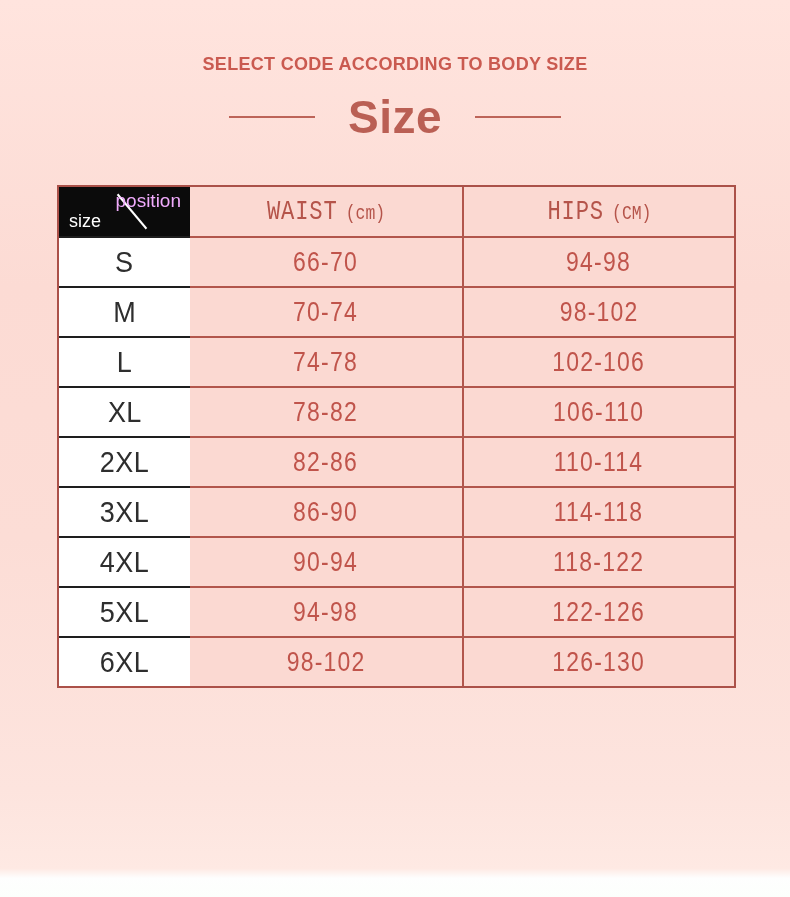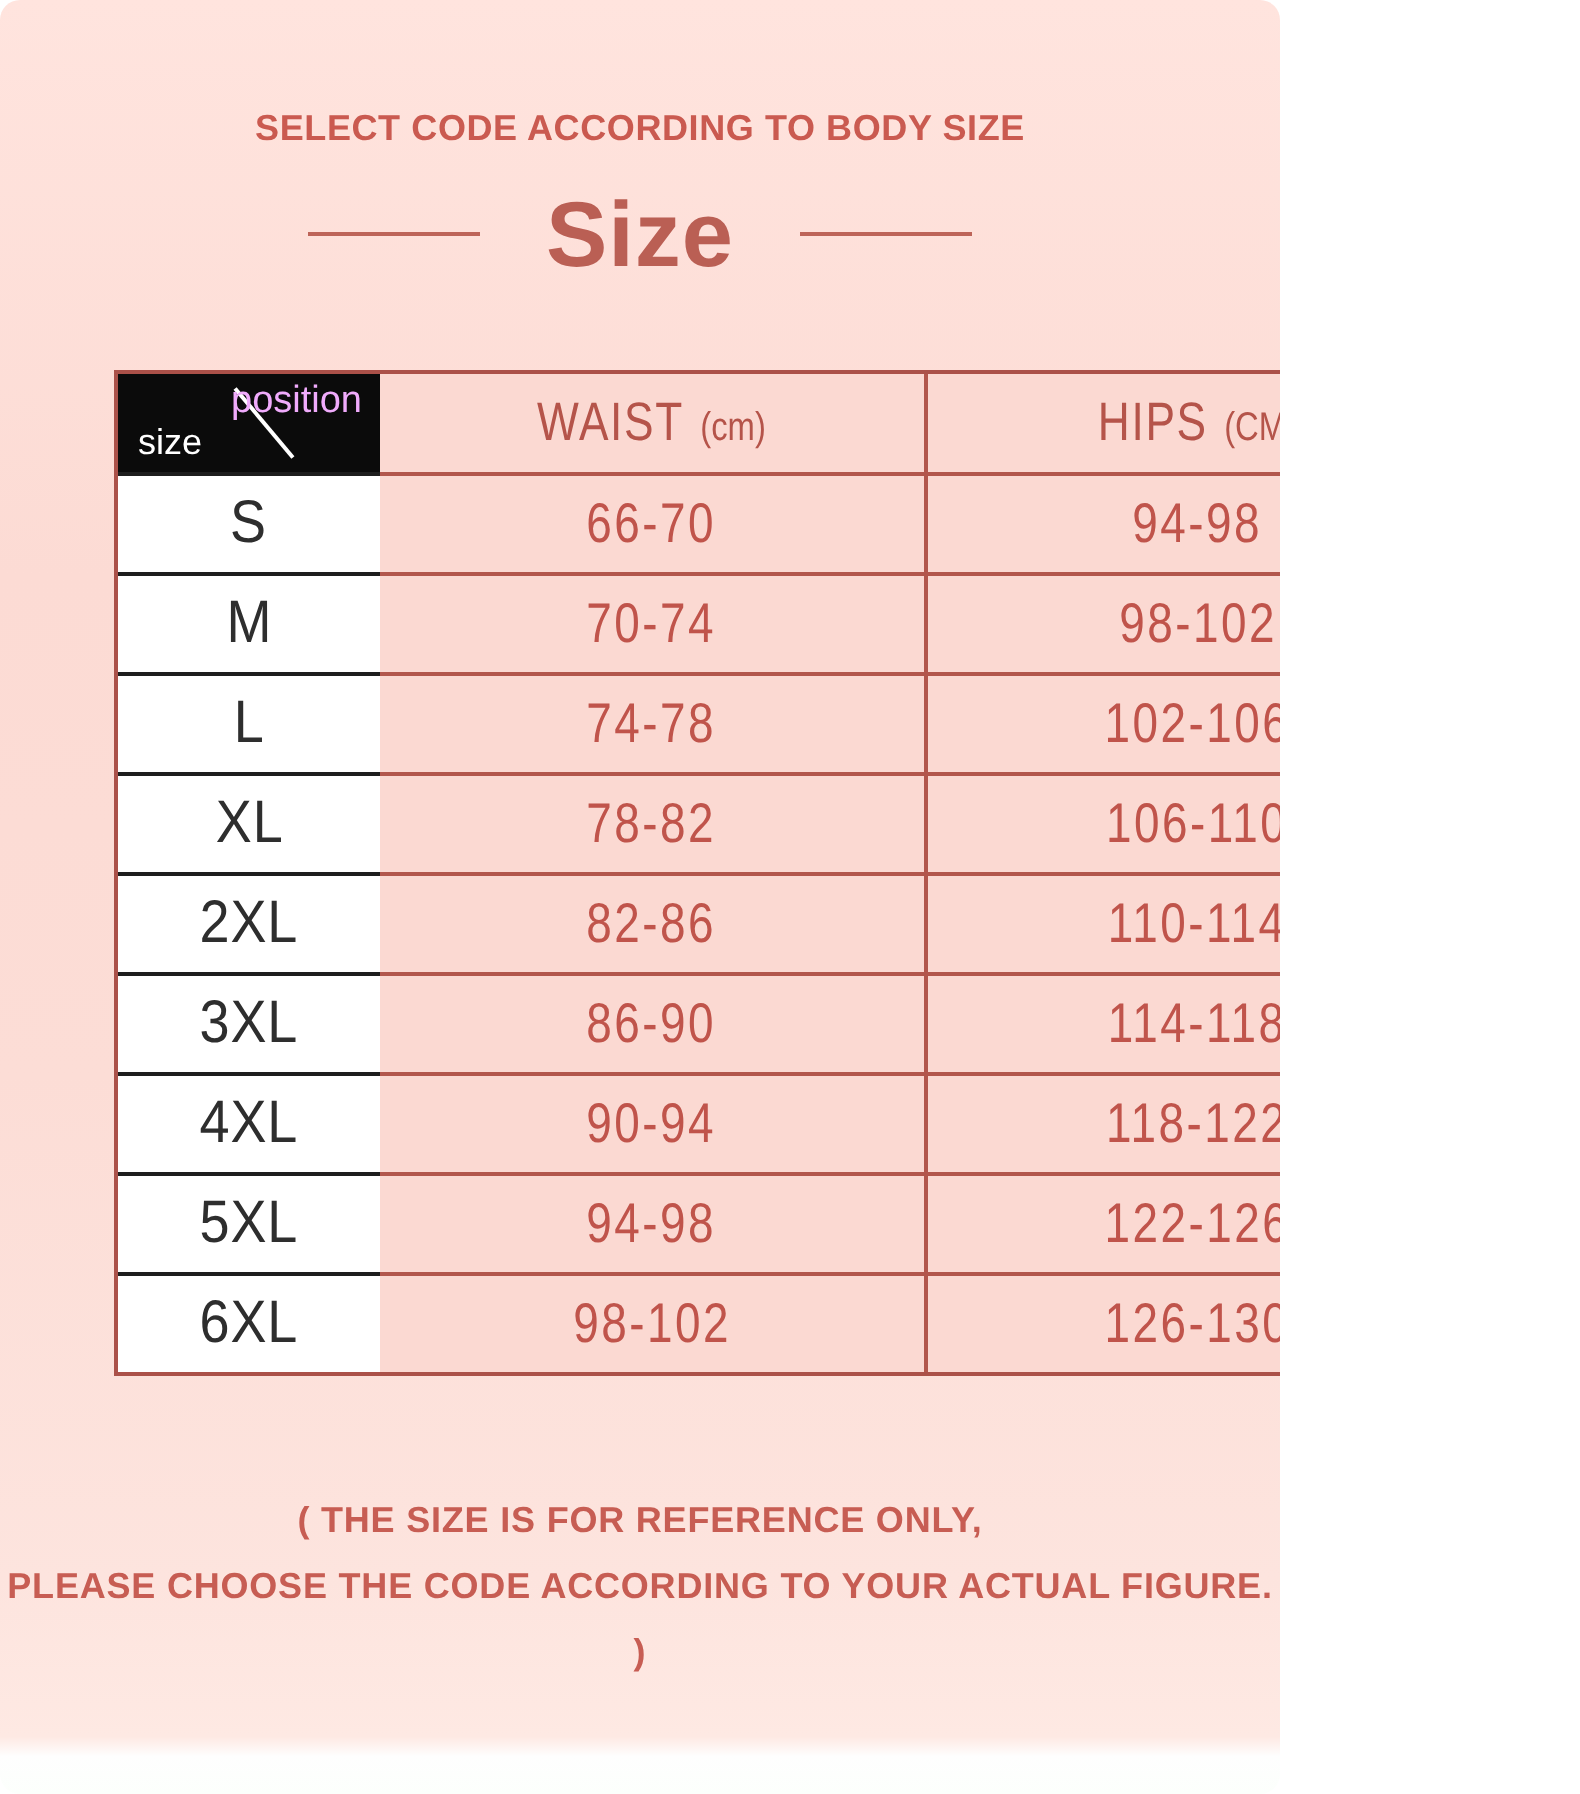--- a/index.html
+++ b/index.html
@@ -1,22 +1,21 @@
 <!DOCTYPE html>
 <html><head>
 <meta charset="utf-8">
 <style>
   html,body { margin:0; padding:0; }
   .page {
-    position:relative; width:640px; height:897px; overflow:hidden;
+    position:relative; width:790px; height:897px; overflow:hidden;
     font-family:"Liberation Sans", sans-serif;
     background:linear-gradient(180deg,
       #ffe4de 0%, #fcdbd4 32%, #fcddd6 60%, #fde4de 88%,
       #fee9e3 96.8%, #fefefe 97.9%, #fcfffc 100%);
-    border-radius:10px;
   }
 
   
   .subtitle {
     position:absolute; top:54px; left:0; width:100%;
     text-align:center; font-size:18px; font-weight:bold;
     color:#ca5a50; letter-spacing:.3px;
   }
   .title-row {
     position:absolute; top:90px; left:0; width:100%;
@@ -46,21 +45,21 @@
   }
   .axis-pos {
     position:absolute; right:9px; top:3px;
     color:#f0abfc; font-size:19px;
   }
   .slash {
     position:absolute; left:72px; top:2px;
     width:2px; height:45px; background:#ffffff;
     transform:rotate(-40deg);
   }
-  .th-data { background:#fbd9d2; }
+  .th-data { background:#fbd9d2;font-family:Liberation Mono, monospace; }
   .col3 { border-left:2px solid #b2564c; }
   .size-cell { background:#ffffff; border-top:2px solid #1e1e1e; }
   .data-cell { background:#fbd9d2; border-top:2px solid #b2564c; }
 
   .cond { display:inline-block; transform:scaleX(.82); white-space:nowrap; }
   .th-text { font-size:27px; color:#b5544a; letter-spacing:1px; }
   .th-text .unit { font-size:20px; margin-left:10px; letter-spacing:0; }
   .size-label {
     display:inline-block; transform:scaleX(.9);
     font-size:30px; color:#2e2e2e; letter-spacing:.5px;
@@ -206,18 +205,14 @@
       <div class="td data-cell">
           <span class="cond value">98-102</span>
         </div>
       <div class="td data-cell col3">
           <span class="cond value">126-130</span>
         </div>
     </div>
 
   </div>
 
-  <div class="footer">
-    <div>(  THE SIZE IS FOR REFERENCE ONLY,</div>
-    <div>PLEASE CHOOSE THE CODE ACCORDING TO YOUR ACTUAL FIGURE.  )</div>
-  </div>
 
 </div>
 
 </body></html>

